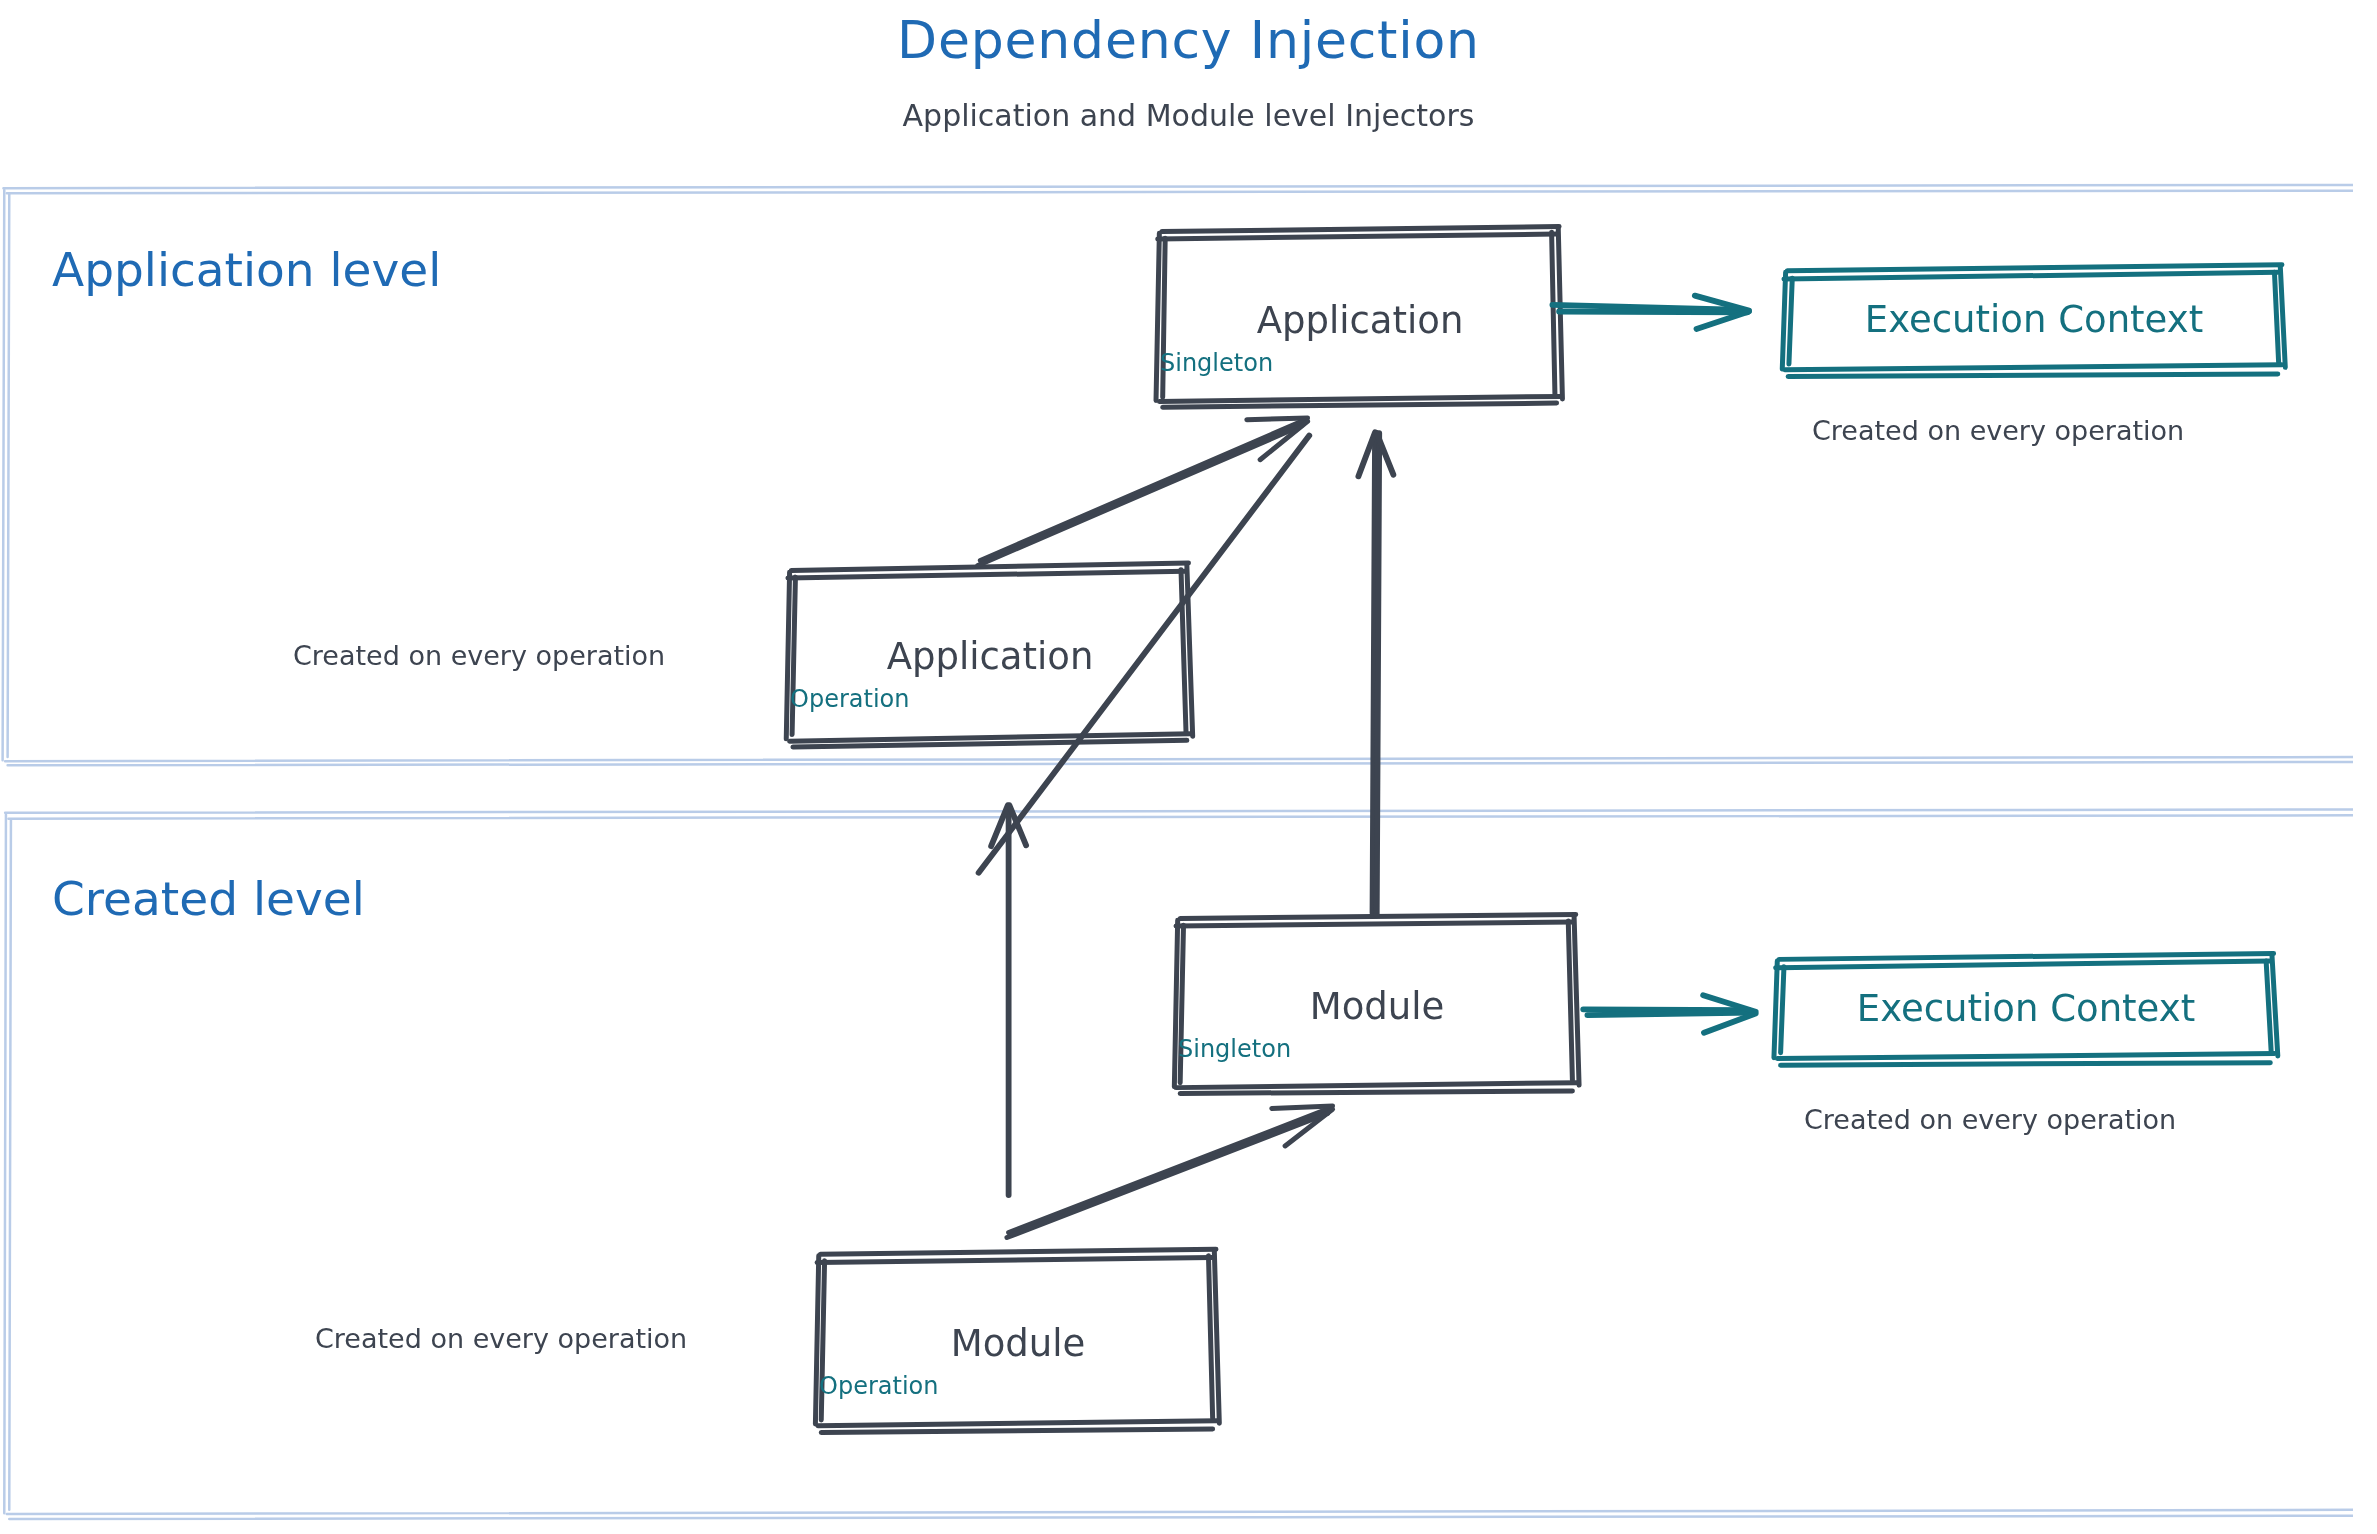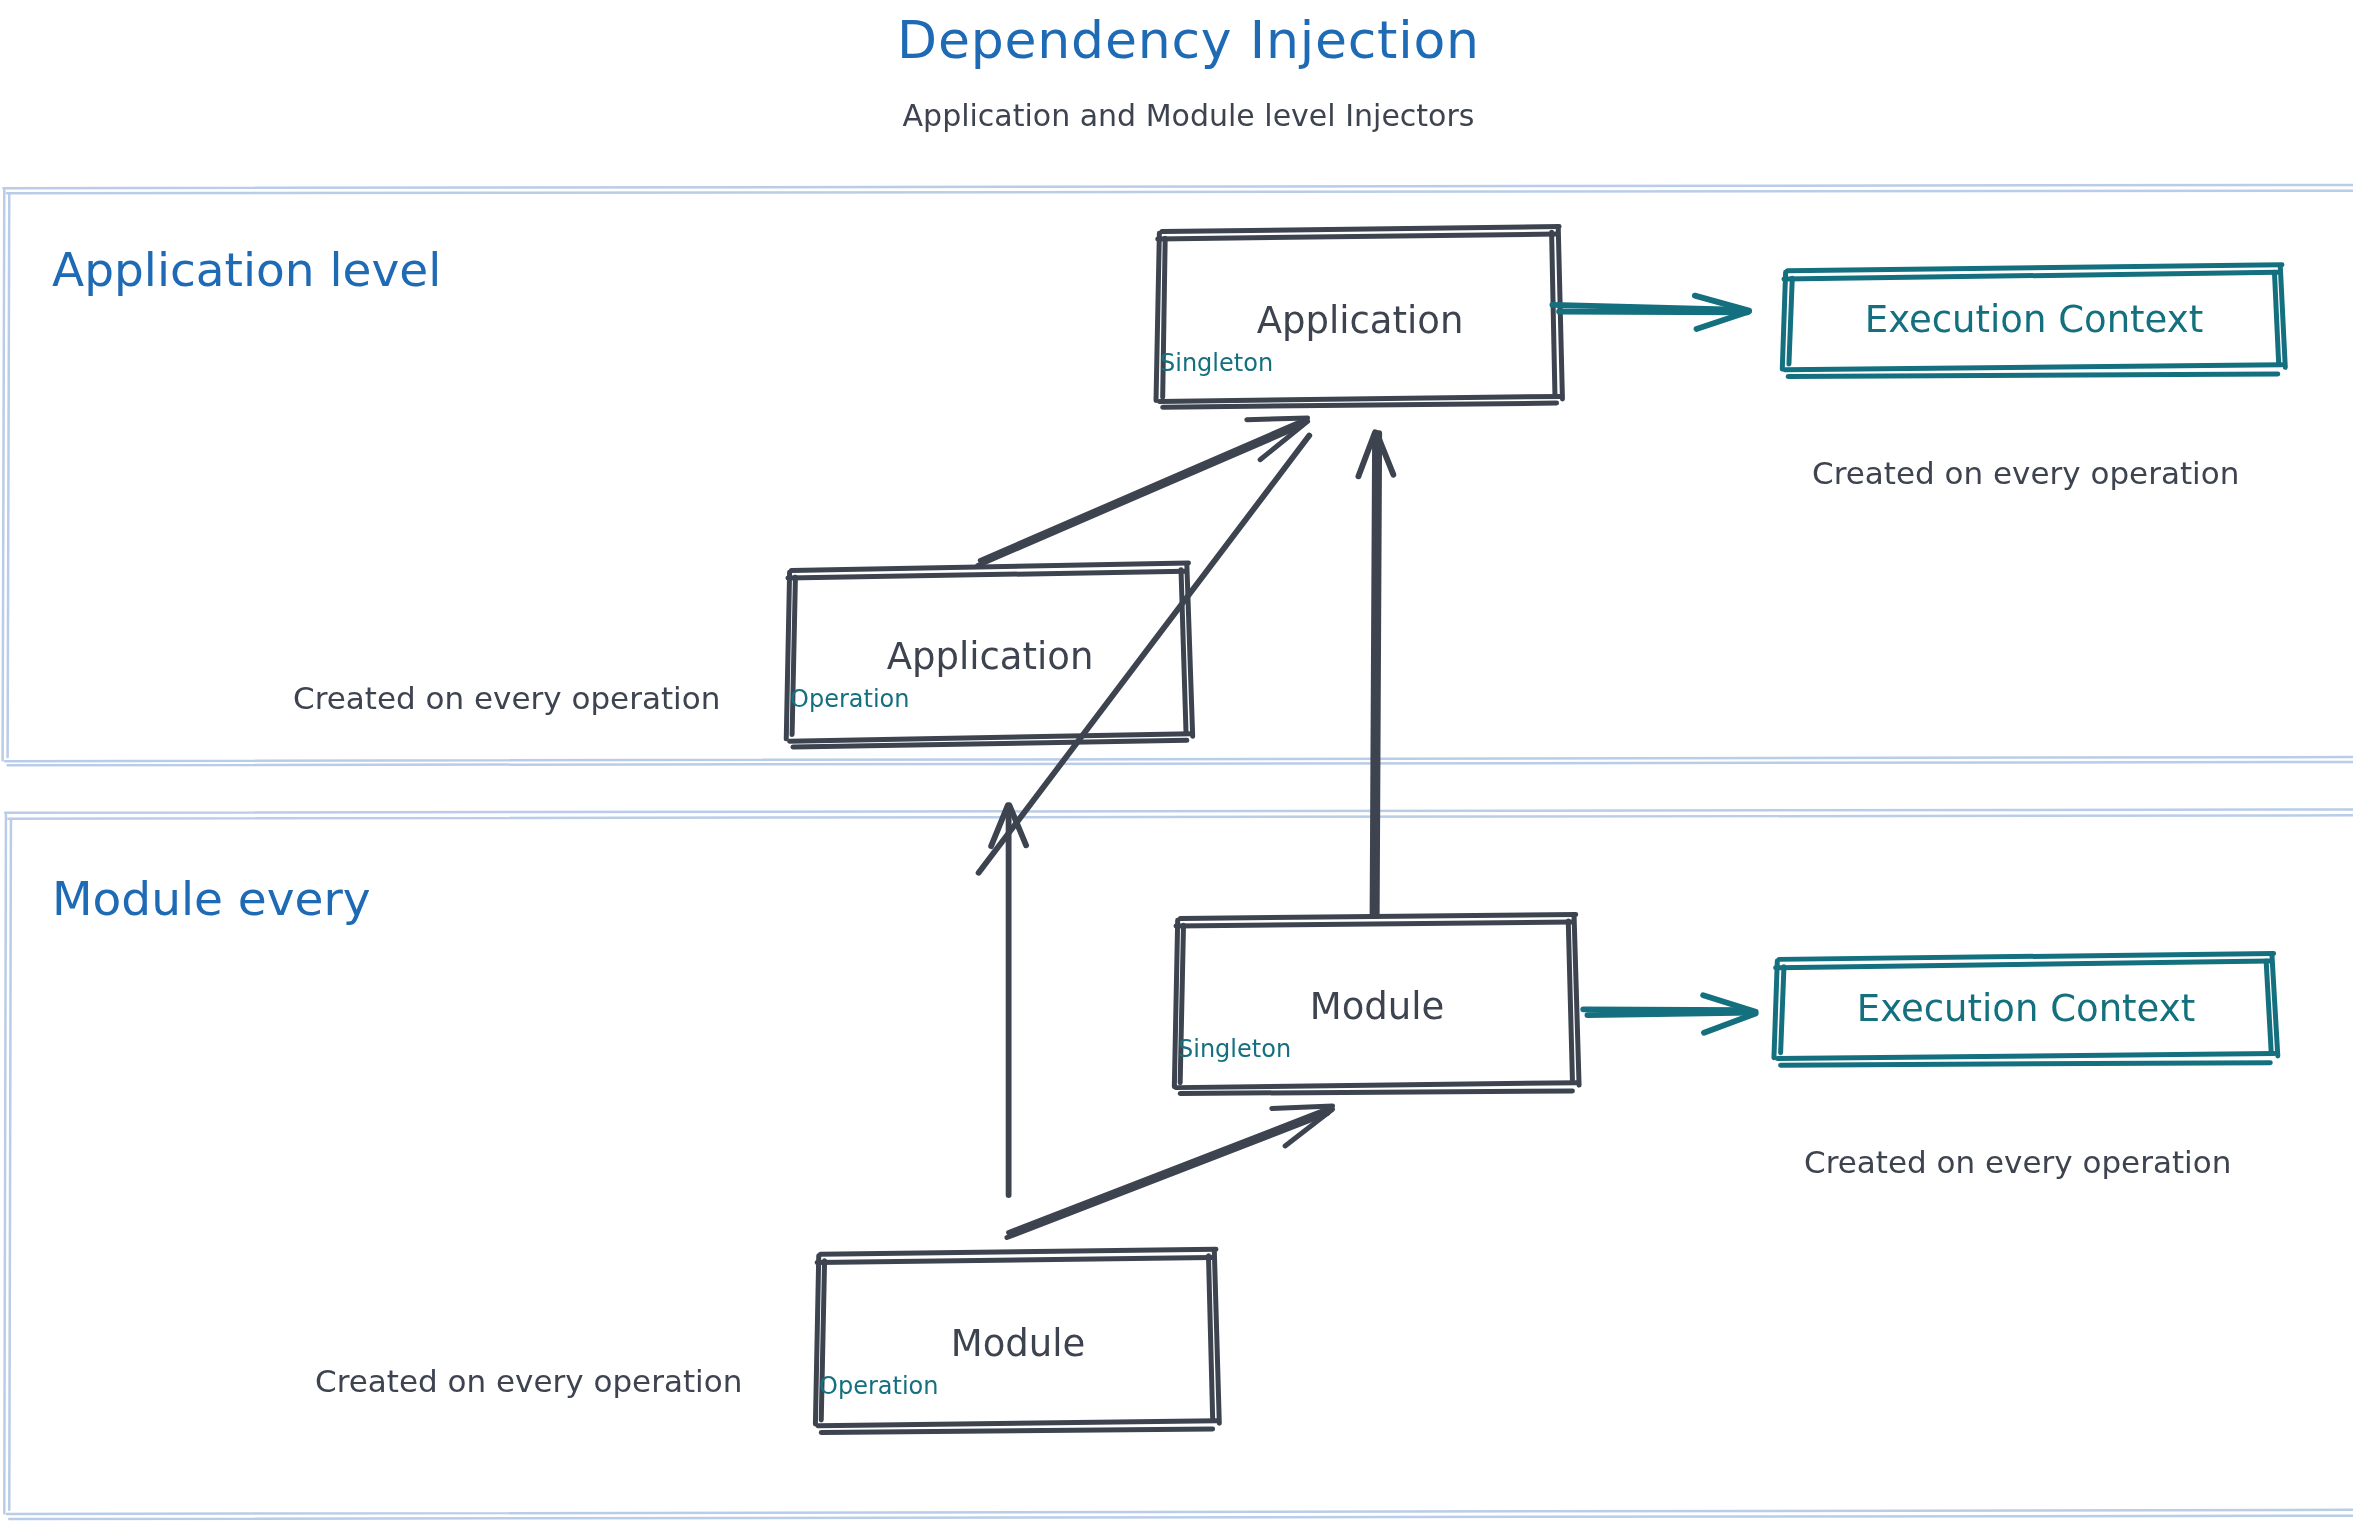--- a/index.html
+++ b/index.html
@@ -60,23 +60,22 @@
     font-size: 24px;
     color: #14707f;
     text-align: left;
   }
   .ec-name {
     font-size: 37px;
     color: #14707f;
     text-align: center;
   }
   .caption {
-    font-size: 31px;
+    font-size: 27px;
     color: #3d4450;
-    margin-top: 40px;
   }
 </style>
 </head>
 <body>
 
 <div id="canvas">
 
   <svg id="sketch" viewBox="0 0 2854 1842" xmlns="http://www.w3.org/2000/svg">
 
     <g fill="none" stroke="#b9cce8" stroke-width="3" stroke-linecap="round">
@@ -214,21 +213,21 @@
       <path d="M2045 1195 L2108 1215"></path>
       <path d="M2046 1240 L2108 1217"></path>
     </g>
   </svg>
 
   <div class="lbl title">Dependency Injection</div>
   <div class="lbl subtitle">Application and Module level Injectors</div>
 
   <div class="lbl group-title" style="left:52px; top:242px;">Application level</div>
 
-  <div class="lbl group-title" style="left:52px; top:871px;">Module every</div>
+  <div class="lbl group-title" style="left:52px; top:871px;">Created level</div>
 
   <div style="position:absolute; left:1160px; top:232px; width:400px; height:170px;">
     <div class="lbl node-name" style="left:0; top:67px; width:400px;">Application</div>
     <div class="lbl node-scope" style="left:0; top:117px; width:377px;">Singleton</div>
   </div>
 
   <div style="position:absolute; left:790px; top:568px; width:400px; height:170px;">
     <div class="lbl node-name" style="left:0; top:67px; width:400px;">Application</div>
     <div class="lbl node-scope" style="left:0; top:117px; width:377px;">Operation</div>
   </div>

